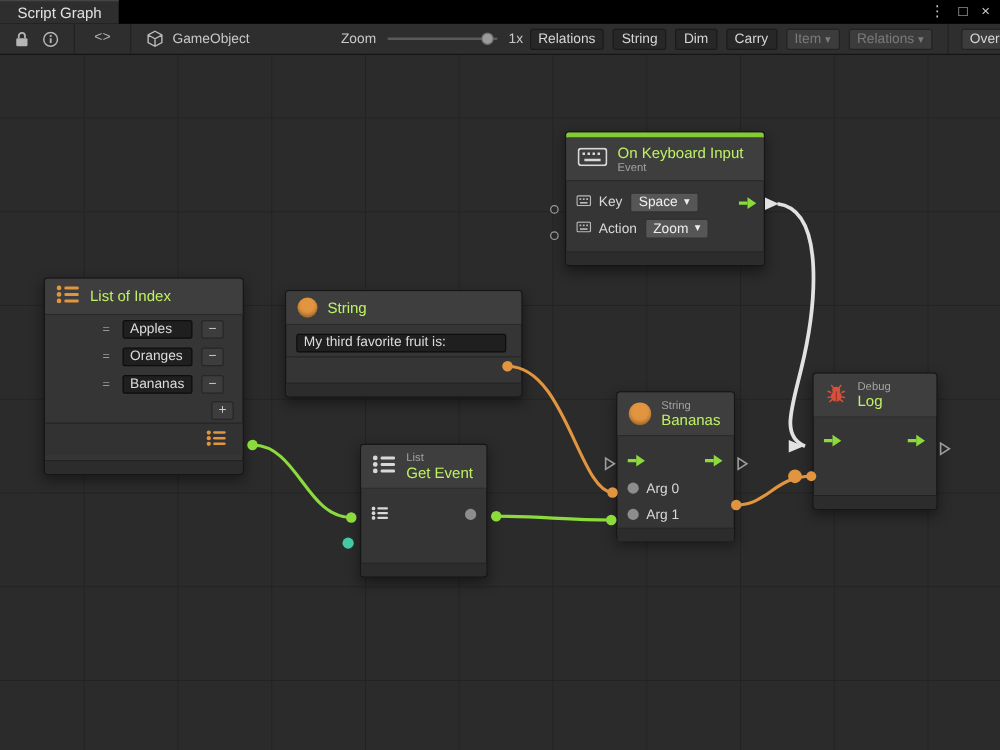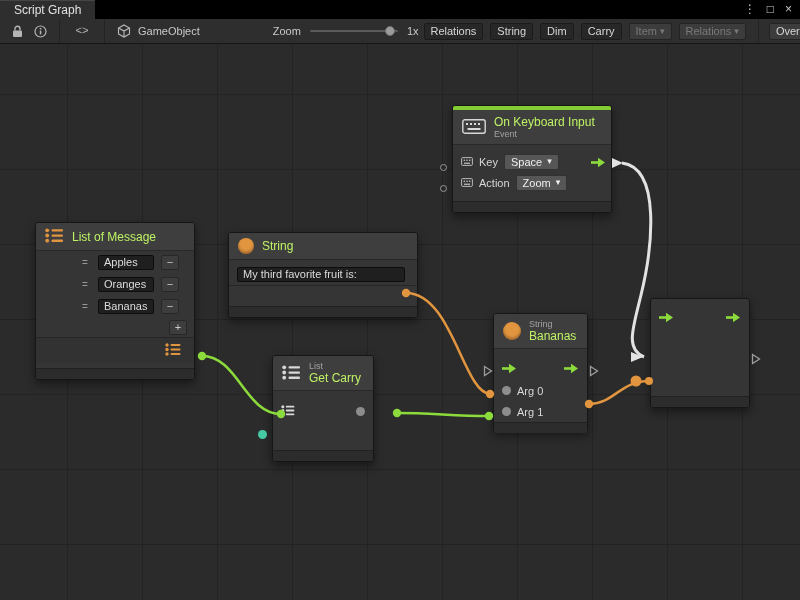--- a/index.html
+++ b/index.html
@@ -195,21 +195,21 @@
           <g fill="#e2953f">
             <circle cx="2.2" cy="2.3" r="1.9"></circle>
             <rect x="6.5" y="1.2" width="11.5" height="2.3" rx="1"></rect>
             <circle cx="2.2" cy="7.5" r="1.9"></circle>
             <rect x="6.5" y="6.4" width="11.5" height="2.3" rx="1"></rect>
             <circle cx="2.2" cy="12.7" r="1.9"></circle>
             <rect x="6.5" y="11.6" width="11.5" height="2.3" rx="1"></rect>
           </g>
         </svg>
     </span>
-    <div class="ntitle">List of Message</div>
+    <div class="ntitle">List of Index</div>
   </div>
   <div class="nrow li">
     <span class="handle">=</span>
     <input class="field w56" value="Apples" style="">
     <button class="sqbtn mla" style="margin-right:7px">−</button>
   </div>
   <div class="nrow li">
     <span class="handle">=</span>
     <input class="field w56" value="Oranges" style="">
     <button class="sqbtn mla" style="margin-right:7px">−</button>
@@ -244,37 +244,37 @@
     <span class="orange-circle"></span>
     <div class="ntitle">String</div>
   </div>
   <div class="nrow" style="margin-top:3px;height:22px">
     <input class="field w168" value="My third favorite fruit is:" style="">
   </div>
   <div class="outrow"></div>
   <div class="nfooter"></div>
 </div>
 
-<div class="node" style="left:272px;top:355px;width:102px;height:107px">
+<div class="node" style="left:288px;top:355px;width:102px;height:107px">
   <div class="nheader">
     <span>
       <svg width="19" height="15" viewBox="0 0 19 15">
           <g fill="#d8d8d8">
             <circle cx="2.2" cy="2.3" r="1.9"></circle>
             <rect x="6.5" y="1.2" width="11.5" height="2.3" rx="1"></rect>
             <circle cx="2.2" cy="7.5" r="1.9"></circle>
             <rect x="6.5" y="6.4" width="11.5" height="2.3" rx="1"></rect>
             <circle cx="2.2" cy="12.7" r="1.9"></circle>
             <rect x="6.5" y="11.6" width="11.5" height="2.3" rx="1"></rect>
           </g>
         </svg>
     </span>
     <div>
       <div class="ncat">List</div>
-      <div class="ntitle">Get Carry</div>
+      <div class="ntitle">Get Event</div>
     </div>
   </div>
   <div class="nrow" style="margin-top:10px">
     <span>
       <svg width="14" height="11" viewBox="0 0 14 11">
           <g fill="#d8d8d8">
             <circle cx="1.8" cy="1.7" r="1.5"></circle>
             <rect x="4.8" y="0.8" width="8.6" height="1.8" rx="0.9"></rect>
             <circle cx="1.8" cy="5.5" r="1.5"></circle>
             <rect x="4.8" y="4.6" width="8.6" height="1.8" rx="0.9"></rect>
@@ -326,20 +326,37 @@
       </svg>
   </span>
   <span class="abs" style="right:-12px;top:51px">
     <svg width="10" height="12" viewBox="0 0 10 12">
         <path d="M1.5 1.5 L8.5 6 L1.5 10.5 Z" fill="none" stroke="#9c9c9c" stroke-width="1.3"></path>
       </svg>
   </span>
 </div>
 
 <div class="node" style="left:650px;top:298px;width:100px;height:110px">
+  <div class="nheader">
+    <span>
+      <svg width="18" height="17" viewBox="0 0 18 17">
+          <g stroke="#d8503c" stroke-width="1.2" fill="none">
+            <path d="M5 2 L7 4.5 M13 2 L11 4.5"></path>
+            <path d="M2 7 L5 8 M16 7 L13 8 M2 12 L5 11.5 M16 12 L13 11.5 M3.5 15.5 L6 13.5 M14.5 15.5 L12 13.5"></path>
+          </g>
+          <ellipse cx="9" cy="6" rx="3.2" ry="2.6" fill="#d8503c"></ellipse>
+          <ellipse cx="9" cy="11" rx="4.3" ry="4.2" fill="#d8503c"></ellipse>
+          <path d="M9 7 V15" stroke="#8e2e22" stroke-width="0.8"></path>
+        </svg>
+    </span>
+    <div>
+      <div class="ncat">Debug</div>
+      <div class="ntitle">Log</div>
+    </div>
+  </div>
   <div class="nrow" style="margin-top:9px">
     <span>
       <svg width="15" height="11" viewBox="0 0 15 11">
           <path d="M0 5.5 H7" stroke="#8cdb3c" stroke-width="2.6"></path>
           <path d="M7 0.8 L14 5.5 L7 10.2 Z" fill="#8cdb3c"></path>
         </svg>
     </span>
     <span class="mla">
       <svg width="15" height="11" viewBox="0 0 15 11">
           <path d="M0 5.5 H7" stroke="#8cdb3c" stroke-width="2.6"></path>

